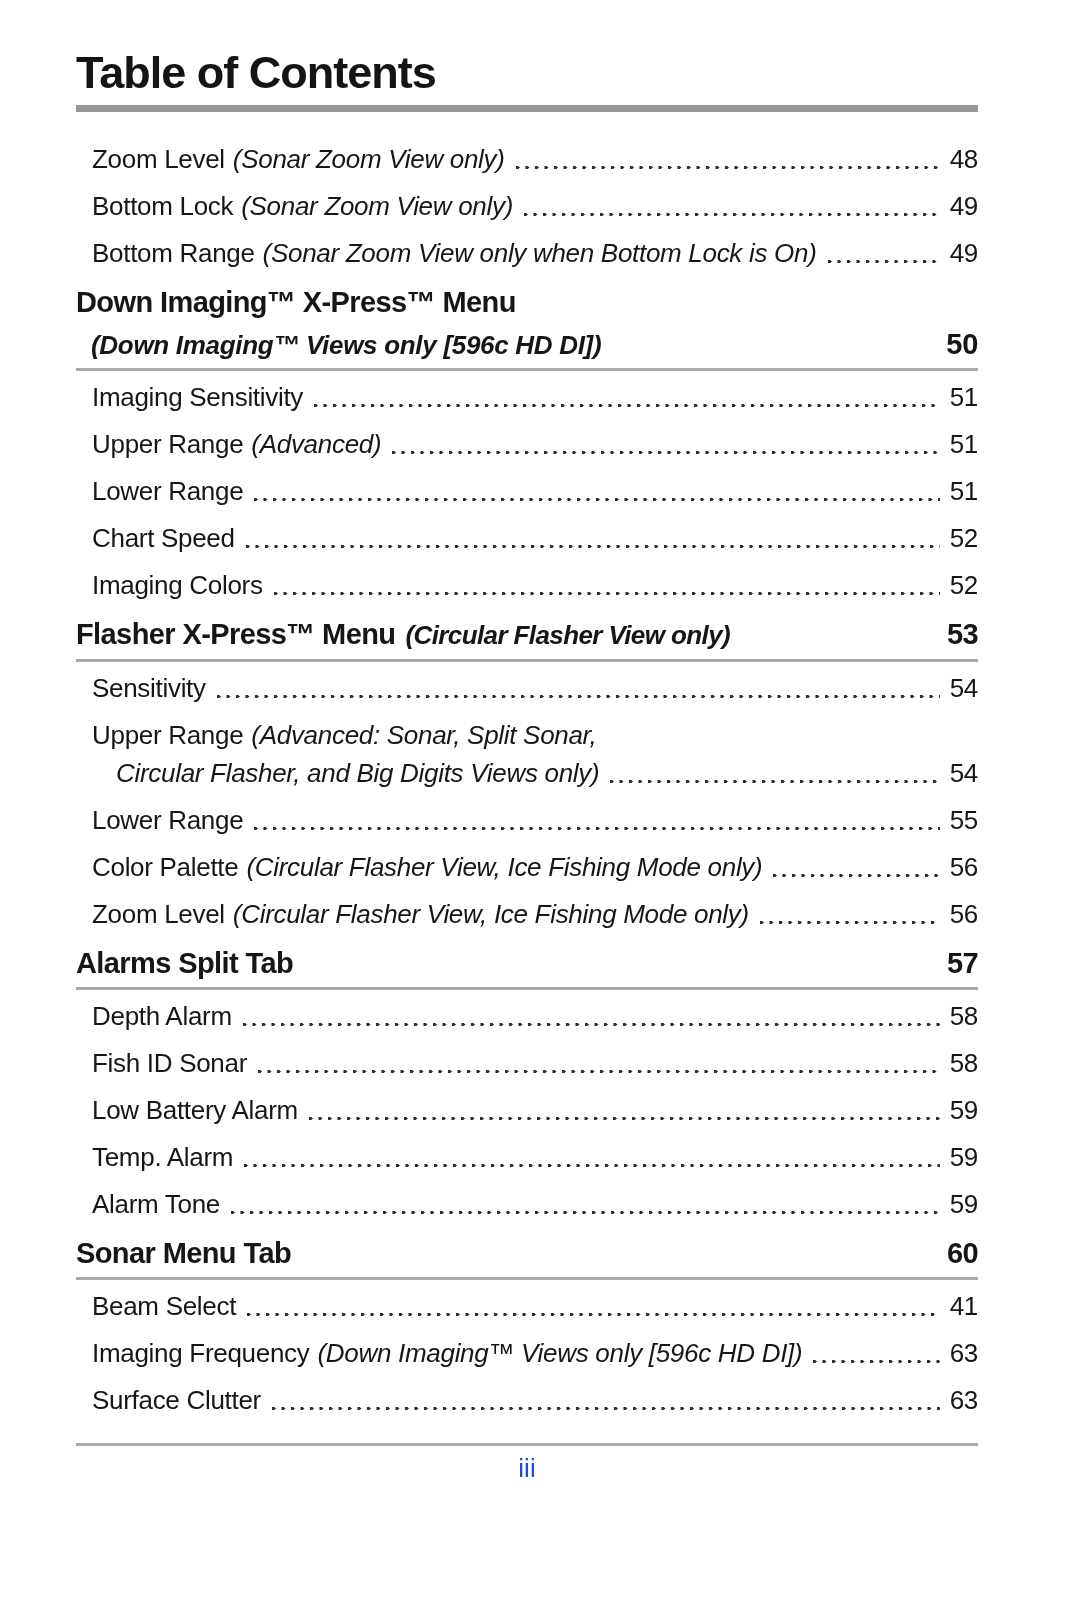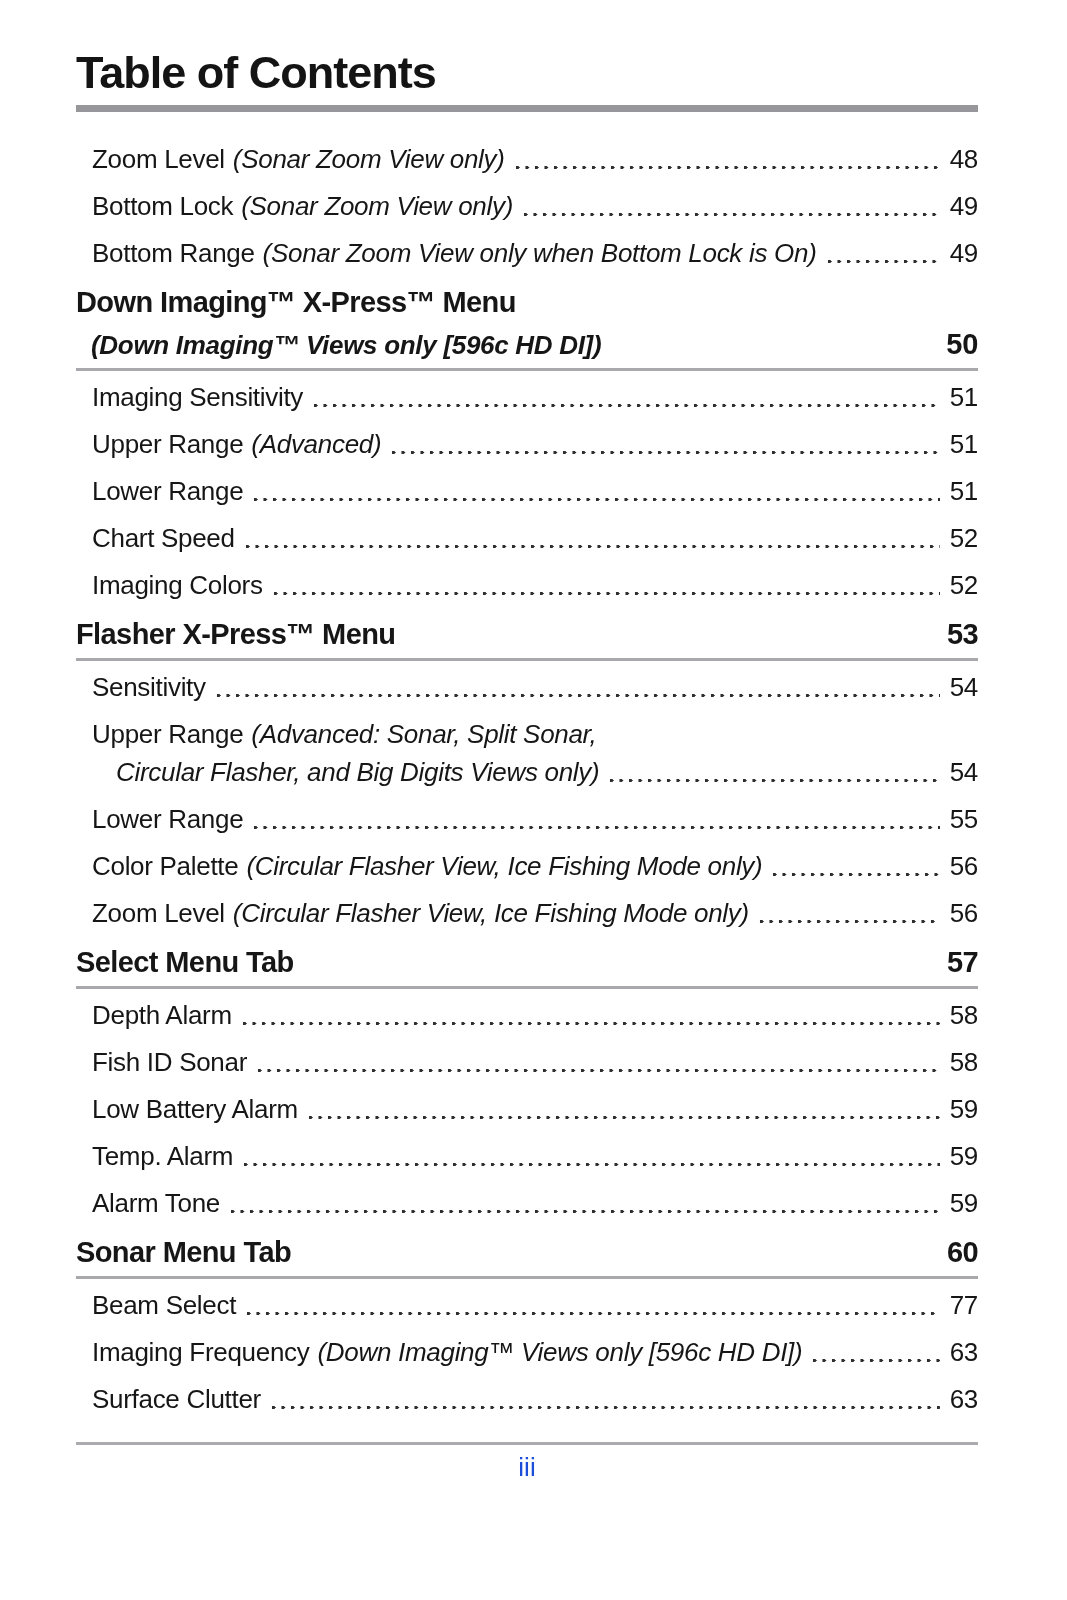--- a/index.html
+++ b/index.html
@@ -148,20 +148,21 @@
     </div>
     <div class="row">
       <span class="lbl">Imaging Colors</span>
       <span class="lead"></span>
       <span class="num">52</span>
     </div>
 
     <div class="sec">
       <div class="sec-line">
         <span class="sec-title">Flasher X-Press™ Menu</span>
+        <span class="sec-det">(Circular Flasher View only)</span>
         <span class="spacer"></span>
         <span class="sec-num">53</span>
       </div>
       <div class="sec-rule"></div>
     </div>
 
     <div class="row">
       <span class="lbl">Sensitivity</span>
       <span class="lead"></span>
       <span class="num">54</span>
@@ -188,21 +189,21 @@
     </div>
     <div class="row">
       <span class="lbl">Zoom Level</span>
         <span class="det">(Circular Flasher View, Ice Fishing Mode only)</span>
       <span class="lead"></span>
       <span class="num">56</span>
     </div>
 
     <div class="sec">
       <div class="sec-line">
-        <span class="sec-title">Select Menu Tab</span>
+        <span class="sec-title">Alarms Split Tab</span>
         <span class="spacer"></span>
         <span class="sec-num">57</span>
       </div>
       <div class="sec-rule"></div>
     </div>
 
     <div class="row">
       <span class="lbl">Depth Alarm</span>
       <span class="lead"></span>
       <span class="num">58</span>
@@ -233,21 +234,21 @@
         <span class="sec-title">Sonar Menu Tab</span>
         <span class="spacer"></span>
         <span class="sec-num">60</span>
       </div>
       <div class="sec-rule"></div>
     </div>
 
     <div class="row">
       <span class="lbl">Beam Select</span>
       <span class="lead"></span>
-      <span class="num">77</span>
+      <span class="num">41</span>
     </div>
     <div class="row">
       <span class="lbl">Imaging Frequency</span>
         <span class="det">(Down Imaging™ Views only [596c HD DI])</span>
       <span class="lead"></span>
       <span class="num">63</span>
     </div>
     <div class="row">
       <span class="lbl">Surface Clutter</span>
       <span class="lead"></span>

